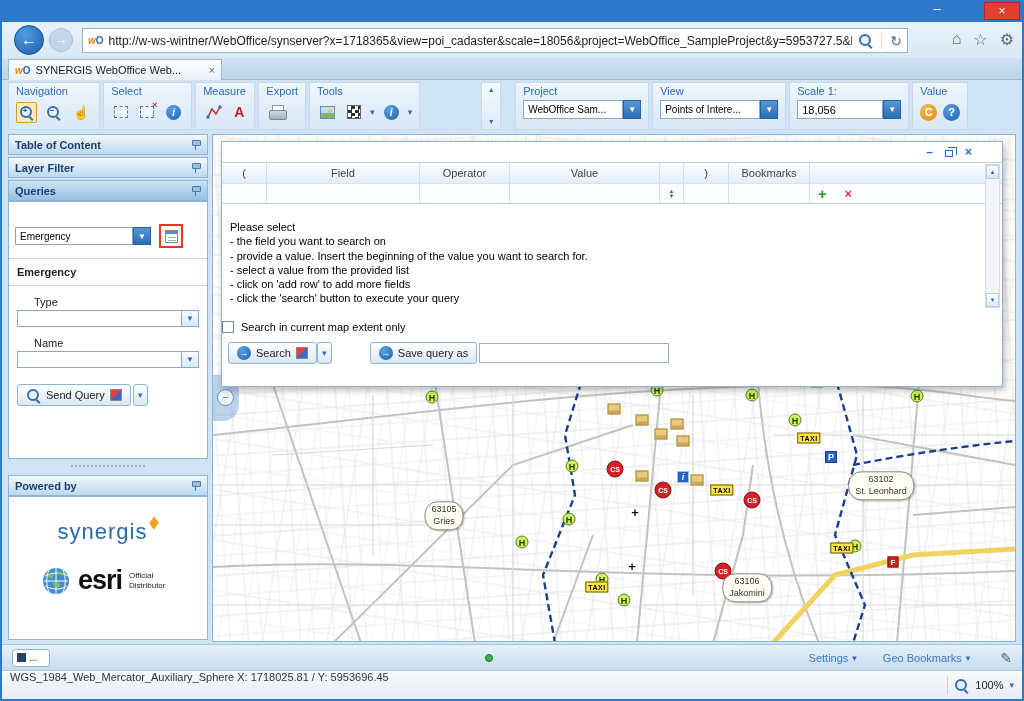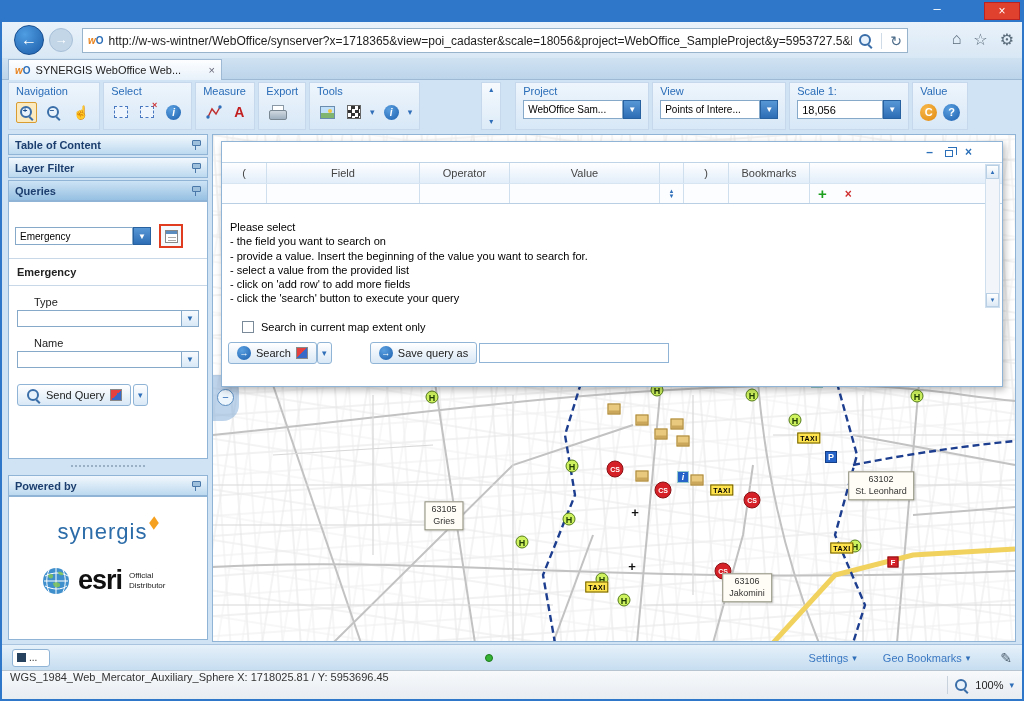--- a/index.html
+++ b/index.html
@@ -106,40 +106,40 @@
   .mlayer{position:absolute;left:0;top:0;right:0;bottom:0;z-index:1}
   .marker{position:absolute;transform:translate(-50%,-50%);display:flex;align-items:center;justify-content:center;font-weight:bold;z-index:2;font-family:"Liberation Sans",sans-serif}
   .marker.h{width:13px;height:13px;border-radius:50%;background:#cdf25e;border:1px solid #567d1c;color:#1e3a05;font-size:9px}
   .marker.taxi{height:11px;background:#ffe34d;border:1px solid #6b5a00;color:#000;font-size:7px;padding:0 2px;letter-spacing:.5px}
   .marker.cs{width:17px;height:17px;border-radius:50%;background:#d62027;border:1px solid #8a1216;color:#fff;font-size:7px}
   .marker.bld{width:13px;height:11px;background:#e9c97d;border:1px solid #a5853d;box-shadow:inset 0 -3px 0 #caa75a}
   .marker.p{width:12px;height:12px;background:#2563c8;border:1px solid #153f86;color:#fff;font-size:9px}
   .marker.info{width:12px;height:12px;background:#2563c8;border:1px solid #9cc;color:#fff;font-size:9px;font-style:italic}
   .marker.f{width:11px;height:11px;background:#d62027;border:1px solid #8a1216;color:#fff;font-size:8px}
   .marker.cross{color:#111;font-size:13px}
-  .area-label{position:absolute;transform:translate(-50%,-50%);background:#fffdf5;border:1px solid #8b8b7a;border-radius:0;padding:2px 6px;font-size:9px;color:#333;text-align:center;line-height:1.3;box-shadow:1px 1px 2px rgba(0,0,0,.25);z-index:3}
+  .area-label{position:absolute;transform:translate(-50%,-50%);background:#fffdf5;border:1px solid #8b8b7a;border-radius:13px;padding:2px 6px;font-size:9px;color:#333;text-align:center;line-height:1.3;box-shadow:1px 1px 2px rgba(0,0,0,.25);z-index:3}
   .mapzoom{position:absolute;left:0;top:240px;width:26px;height:46px;background:rgba(110,160,210,.45);border-radius:0 16px 16px 0;z-index:4}
   .mapzoom .knob{position:absolute;left:4px;top:14px;width:17px;height:17px;border-radius:50%;background:#eef6fd;border:1px solid #5a8cc0;color:#2f6eb8;font-size:11px;line-height:15px;text-align:center;cursor:pointer}
 
   
   .dialog{position:absolute;left:8px;top:6px;width:782px;height:246px;background:#fff;border:1px solid #8fb4d6;box-shadow:2px 3px 7px rgba(0,0,0,.28);z-index:10}
   .dlg-titlebar{height:20px;display:flex;justify-content:flex-end;align-items:center;gap:12px;padding:0 30px 0 0;background:#fff}
   .dlg-btn{color:#2a6fb8;font-size:12px;font-weight:bold;line-height:1;cursor:pointer}
   .restore-glyph{display:inline-block;width:8px;height:7px;border:1px solid #2a6fb8;position:relative;background:#fff;top:1px}
   .restore-glyph::before{content:"";position:absolute;left:2px;top:-4px;width:8px;height:7px;border:1px solid #2a6fb8;border-bottom:none;border-left:none}
   .dlg-cols{display:flex;border-top:1px solid #c0d4e8;border-bottom:1px solid #d7e5f2;background:linear-gradient(#fefeff,#e2eefa);height:22px;font-size:11px;color:#444}
   .dlg-cols .cell{display:flex;align-items:center;justify-content:center;border-right:1px solid #cfdfee}
   .w-par{width:45px}.w-field{width:153px}.w-op{width:90px}.w-val{width:150px}.w-sort{width:24px}.w-rel{width:81px}
   .w-icons{flex:1;border-right:none !important;justify-content:flex-start !important;gap:18px;padding-left:8px}
   .dlg-cols.row2{background:#fbfdff;height:20px;border-top:none;border-bottom:1px solid #b8cfe4}
   .sorticon{display:flex;flex-direction:column;line-height:5px;font-size:6px;color:#2f6eb8;cursor:pointer}
   .plus{color:#1ea01e;font-size:15px;font-weight:bold;cursor:pointer}
   .xdel{color:#d03030;font-size:12px;font-weight:bold;cursor:pointer}
   .dlg-instructions{margin:16px 0 0 8px;font-size:11px;color:#000;white-space:pre-line;line-height:1.3}
-  .dlg-extent{display:flex;align-items:center;gap:7px;margin:15px 0 0 20px;font-size:11px;color:#000}
+  .dlg-extent{display:flex;align-items:center;gap:7px;margin:15px 0 0 0;font-size:11px;color:#000}
   .checkbox{width:12px;height:12px;border:1px solid #7a8a98;background:#fff;cursor:pointer}
   .dlg-actions{display:flex;align-items:center;margin:9px 0 0 6px}
   .circle-arrow{width:14px;height:14px;border-radius:50%;background:radial-gradient(circle at 35% 30%,#5aa0e0,#1d5fae);color:#fff;font-size:9px;line-height:14px;text-align:center}
   .saveinput{width:190px;height:20px;border:1px solid #8fb4d6;font-size:11px;padding:0 4px;margin-left:2px;font-family:"Liberation Sans",sans-serif}.gap38{width:38px}
   .dlg-scroll{position:absolute;right:2px;top:22px;width:15px;height:144px;display:flex;flex-direction:column;justify-content:space-between;background:#f2f6fa;border:1px solid #cfdfee}
   .scr-btn{height:14px;display:flex;align-items:center;justify-content:center;font-size:7px;color:#2f6eb8;background:linear-gradient(#fff,#dce9f5);border:1px solid #b8cfe4;cursor:pointer}
 
   
   .footerbar{position:absolute;left:0;right:0;bottom:0;height:26px;background:linear-gradient(#e6f1fa,#c6ddf0);border-top:1px solid #a8c4de;display:flex;align-items:center;padding:0 10px;font-size:11px}
   .ovbtn{width:38px;height:18px;background:#fff;border:1px solid #8fb4d6;border-radius:3px;display:flex;align-items:center;gap:3px;padding:0 4px;cursor:pointer}

